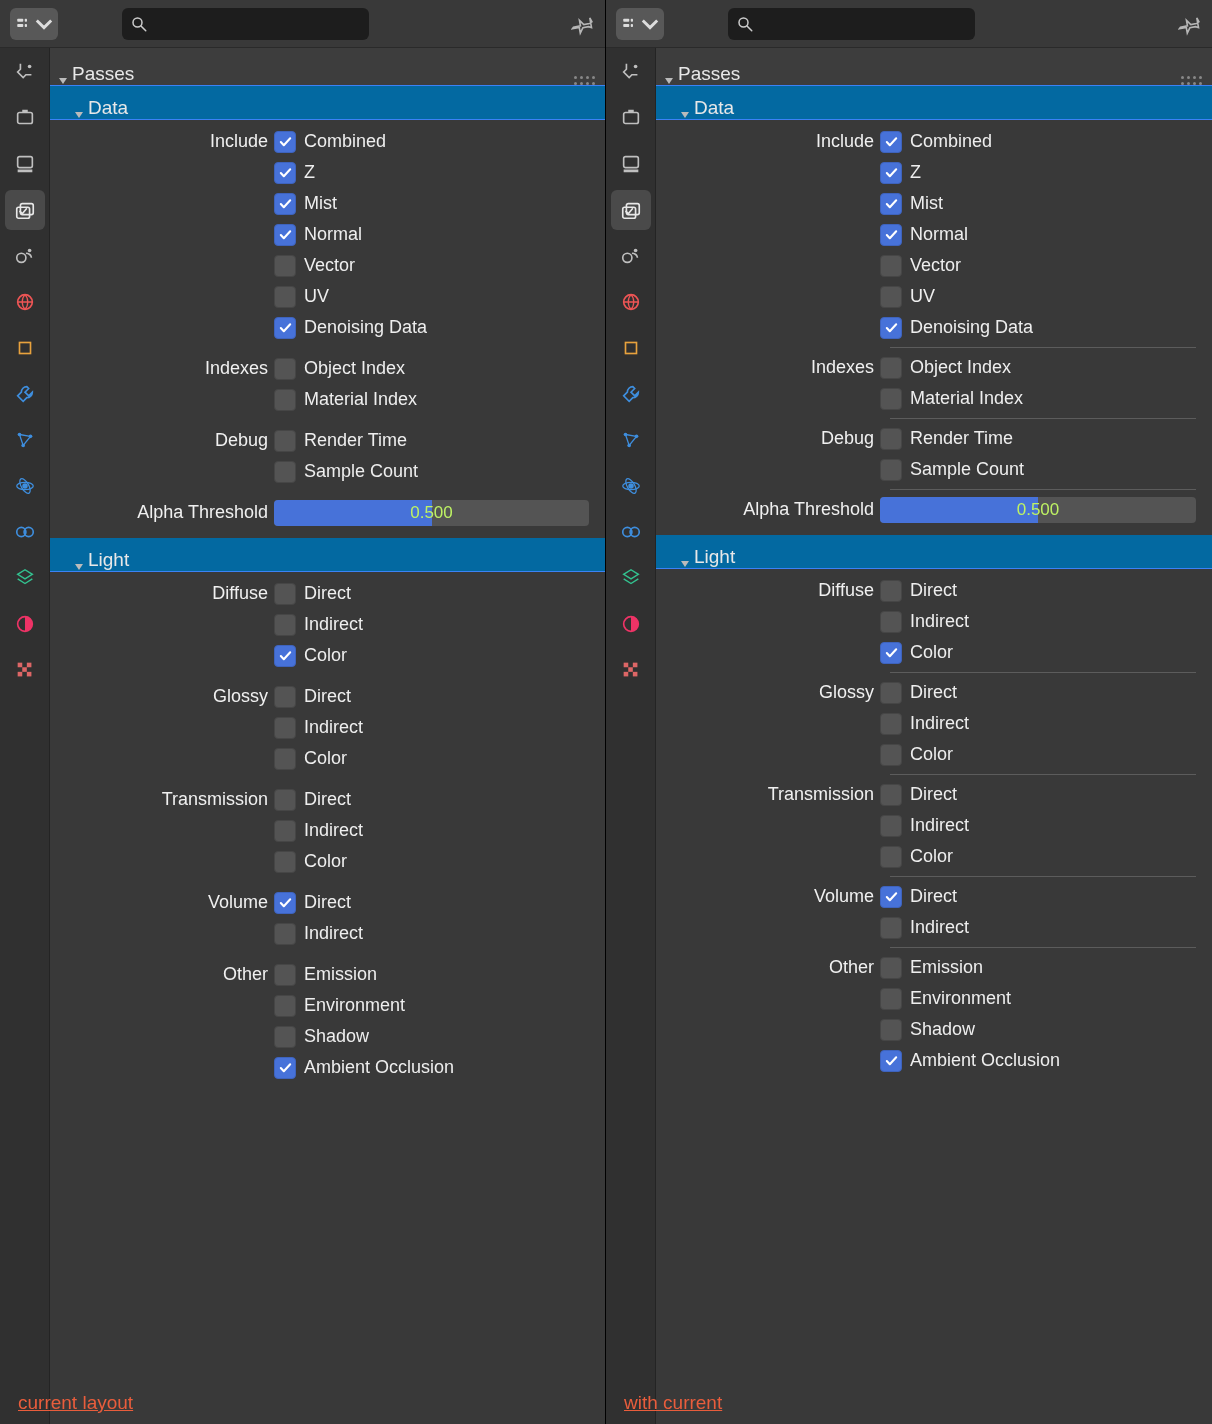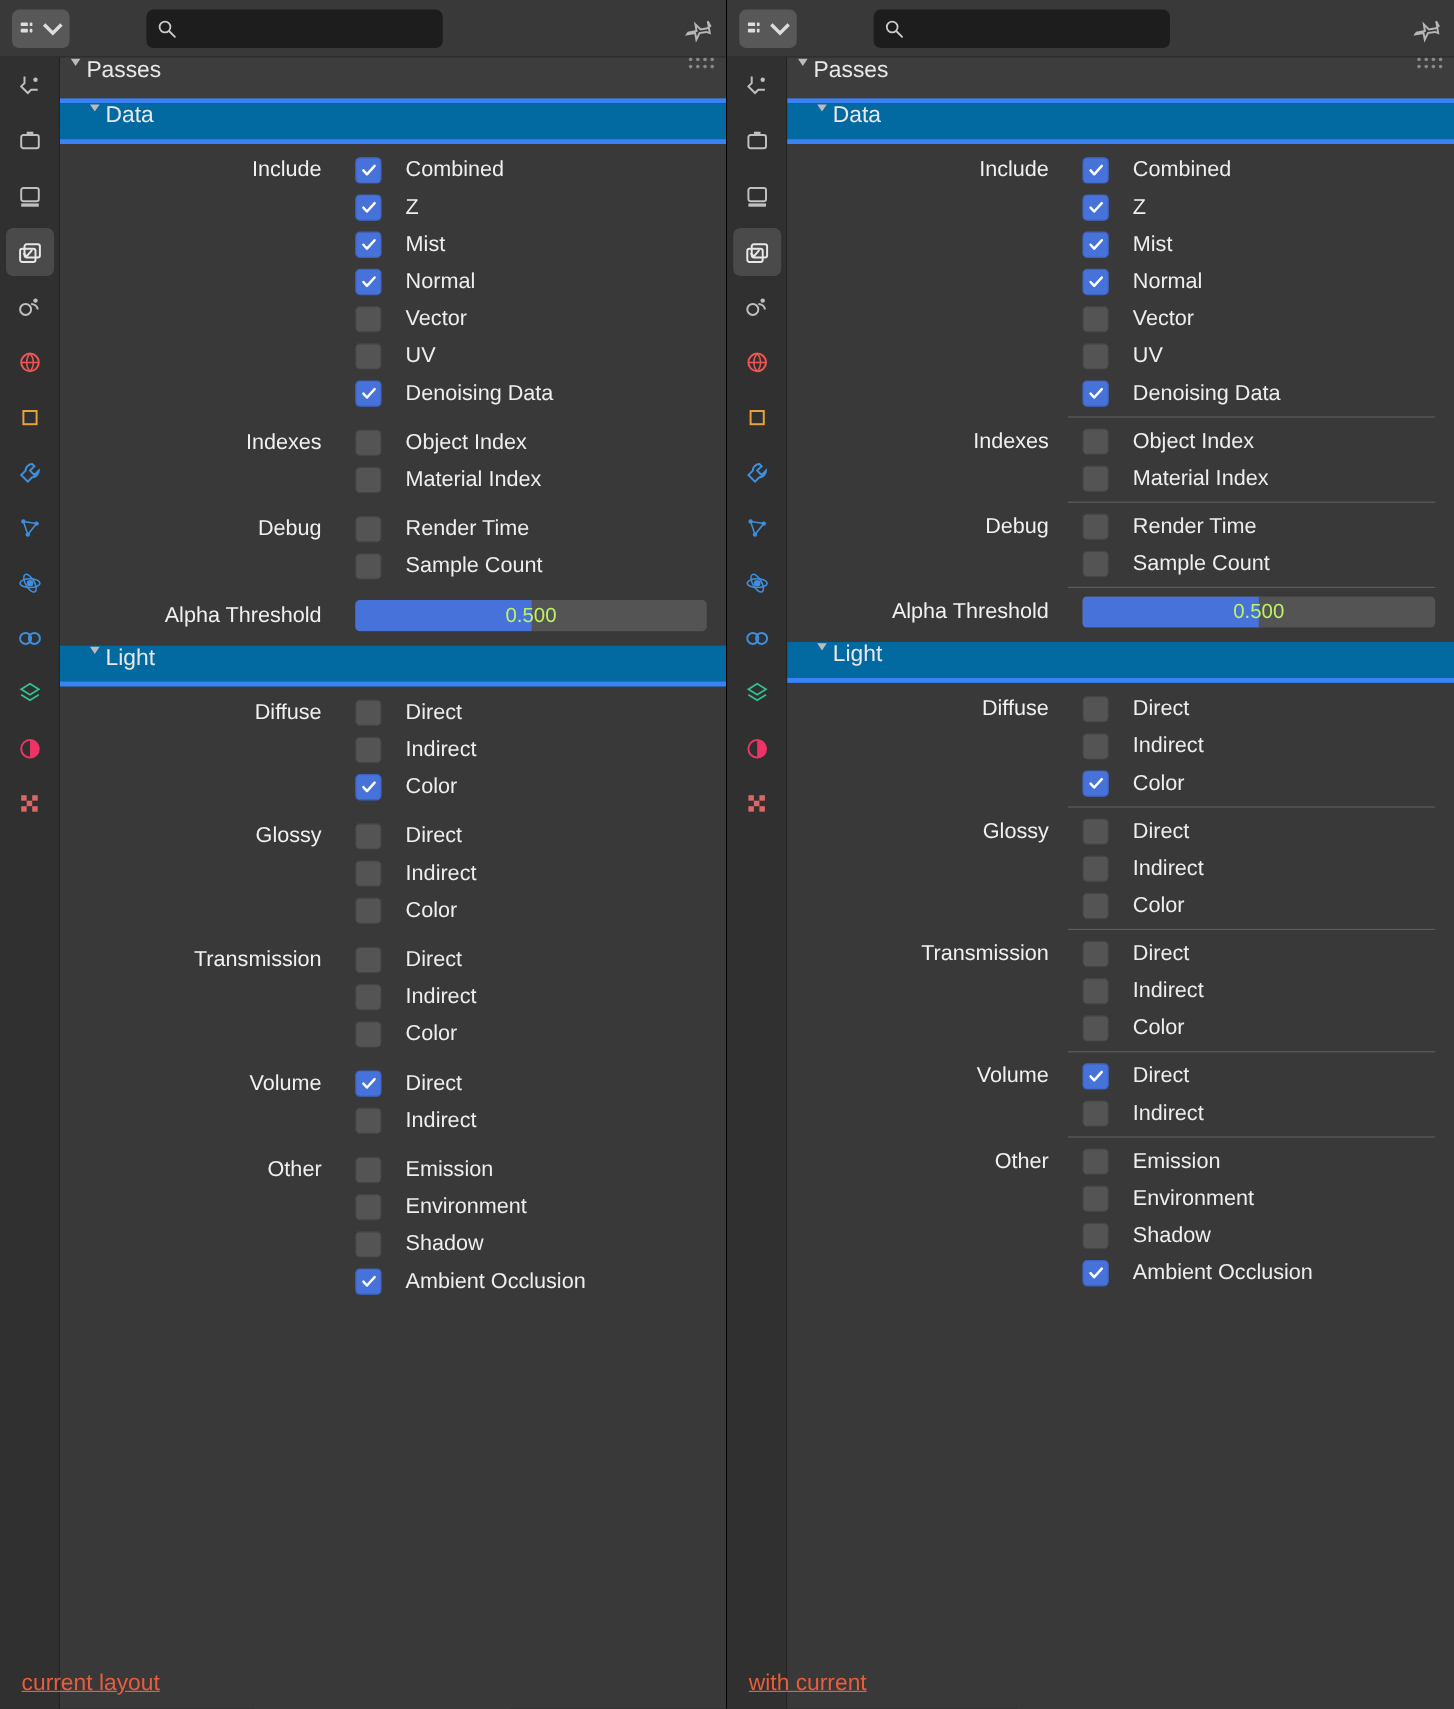--- a/index.html
+++ b/index.html
@@ -21,35 +21,35 @@
 
   
   .body { display: flex; height: calc(100% - 48px); }
   .tabstrip { width: 50px; background: #303030; border-right: 1px solid #242424; padding-top: 4px; display: flex; flex-direction: column; gap: 6px; align-items: center; }
   .tab { width: 40px; height: 40px; border-radius: 6px; display: flex; align-items: center; justify-content: center; }
   .tab.active { background: #4a4a4a; }
   .tab svg { width: 22px; height: 22px; }
 
   .props { flex: 1; background: #393939; overflow: hidden; }
 
-  .panel-hdr { height: 38px; display: flex; align-items: flex-start; gap: 6px; padding: 0 10px; background: #3d3d3d; border-bottom: 4px solid #3b82f6; }
+  .panel-hdr { height: 38px; display: flex; align-items: flex-end; gap: 6px; padding: 0 10px; background: #3d3d3d; border-bottom: 1px solid #3b82f6; }
   .panel-hdr.sub { background: #0369a1; padding-left: 26px; height: 34px; }
   .tri { width: 0; height: 0; border-left: 6px solid #bbb; border-top: 4px solid transparent; border-bottom: 4px solid transparent; transform: rotate(90deg); }
   .panel-title { font-size: 19px; color: #e8e8e8; }
   .grip { margin-left: auto; display: grid; grid-template-columns: repeat(4, 3px); grid-template-rows: repeat(2, 3px); gap: 3px; }
   .grip span { width: 3px; height: 3px; background: #888; border-radius: 50%; }
 
   .section { padding: 6px 0 10px 0; }
-  .row { display: flex; align-items: center; height: 31px; padding-right: 16px; gap: 22px; }
+  .row { display: flex; align-items: center; height: 31px; padding-right: 16px; gap: 0; }
   .row .lblcol { width: 224px; text-align: right; padding-right: 6px; color: #f0f0f0; font-size: 18px; }
   .row .ctrcol { flex: 1; display: flex; align-items: center; gap: 8px; }
   .cbx { width: 22px; height: 22px; border-radius: 4px; background: #545454; border: 1px solid #464646; display: inline-flex; align-items: center; justify-content: center; flex-shrink: 0; }
   .cbx.checked { background: #4772d9; border-color: #3e63bd; }
   .cbx.checked svg { width: 15px; height: 15px; }
-  .cblabel { color: #eee; font-size: 18px; margin-left: 12px; }
+  .cblabel { color: #eee; font-size: 18px; }
   .num-slider { flex: 1; height: 26px; background: #545454; border-radius: 4px; position: relative; overflow: hidden; display: flex; align-items: center; justify-content: center; }
   .num-slider .fill { position: absolute; left: 0; top: 0; bottom: 0; background: #4772d9; width: 50%; }
   .num-slider .val { position: relative; z-index: 1; font-size: 17px; color: #bef264; }
 
   .divline { border-top: 1px solid #5c5c5c; margin: 4px 16px 4px 234px; }
 
   .caption { position: absolute; bottom: 10px; left: 18px; font-size: 19px; text-decoration: underline; }
   .caption.red { color: #e95d3c; }
 </style>
 </head>

